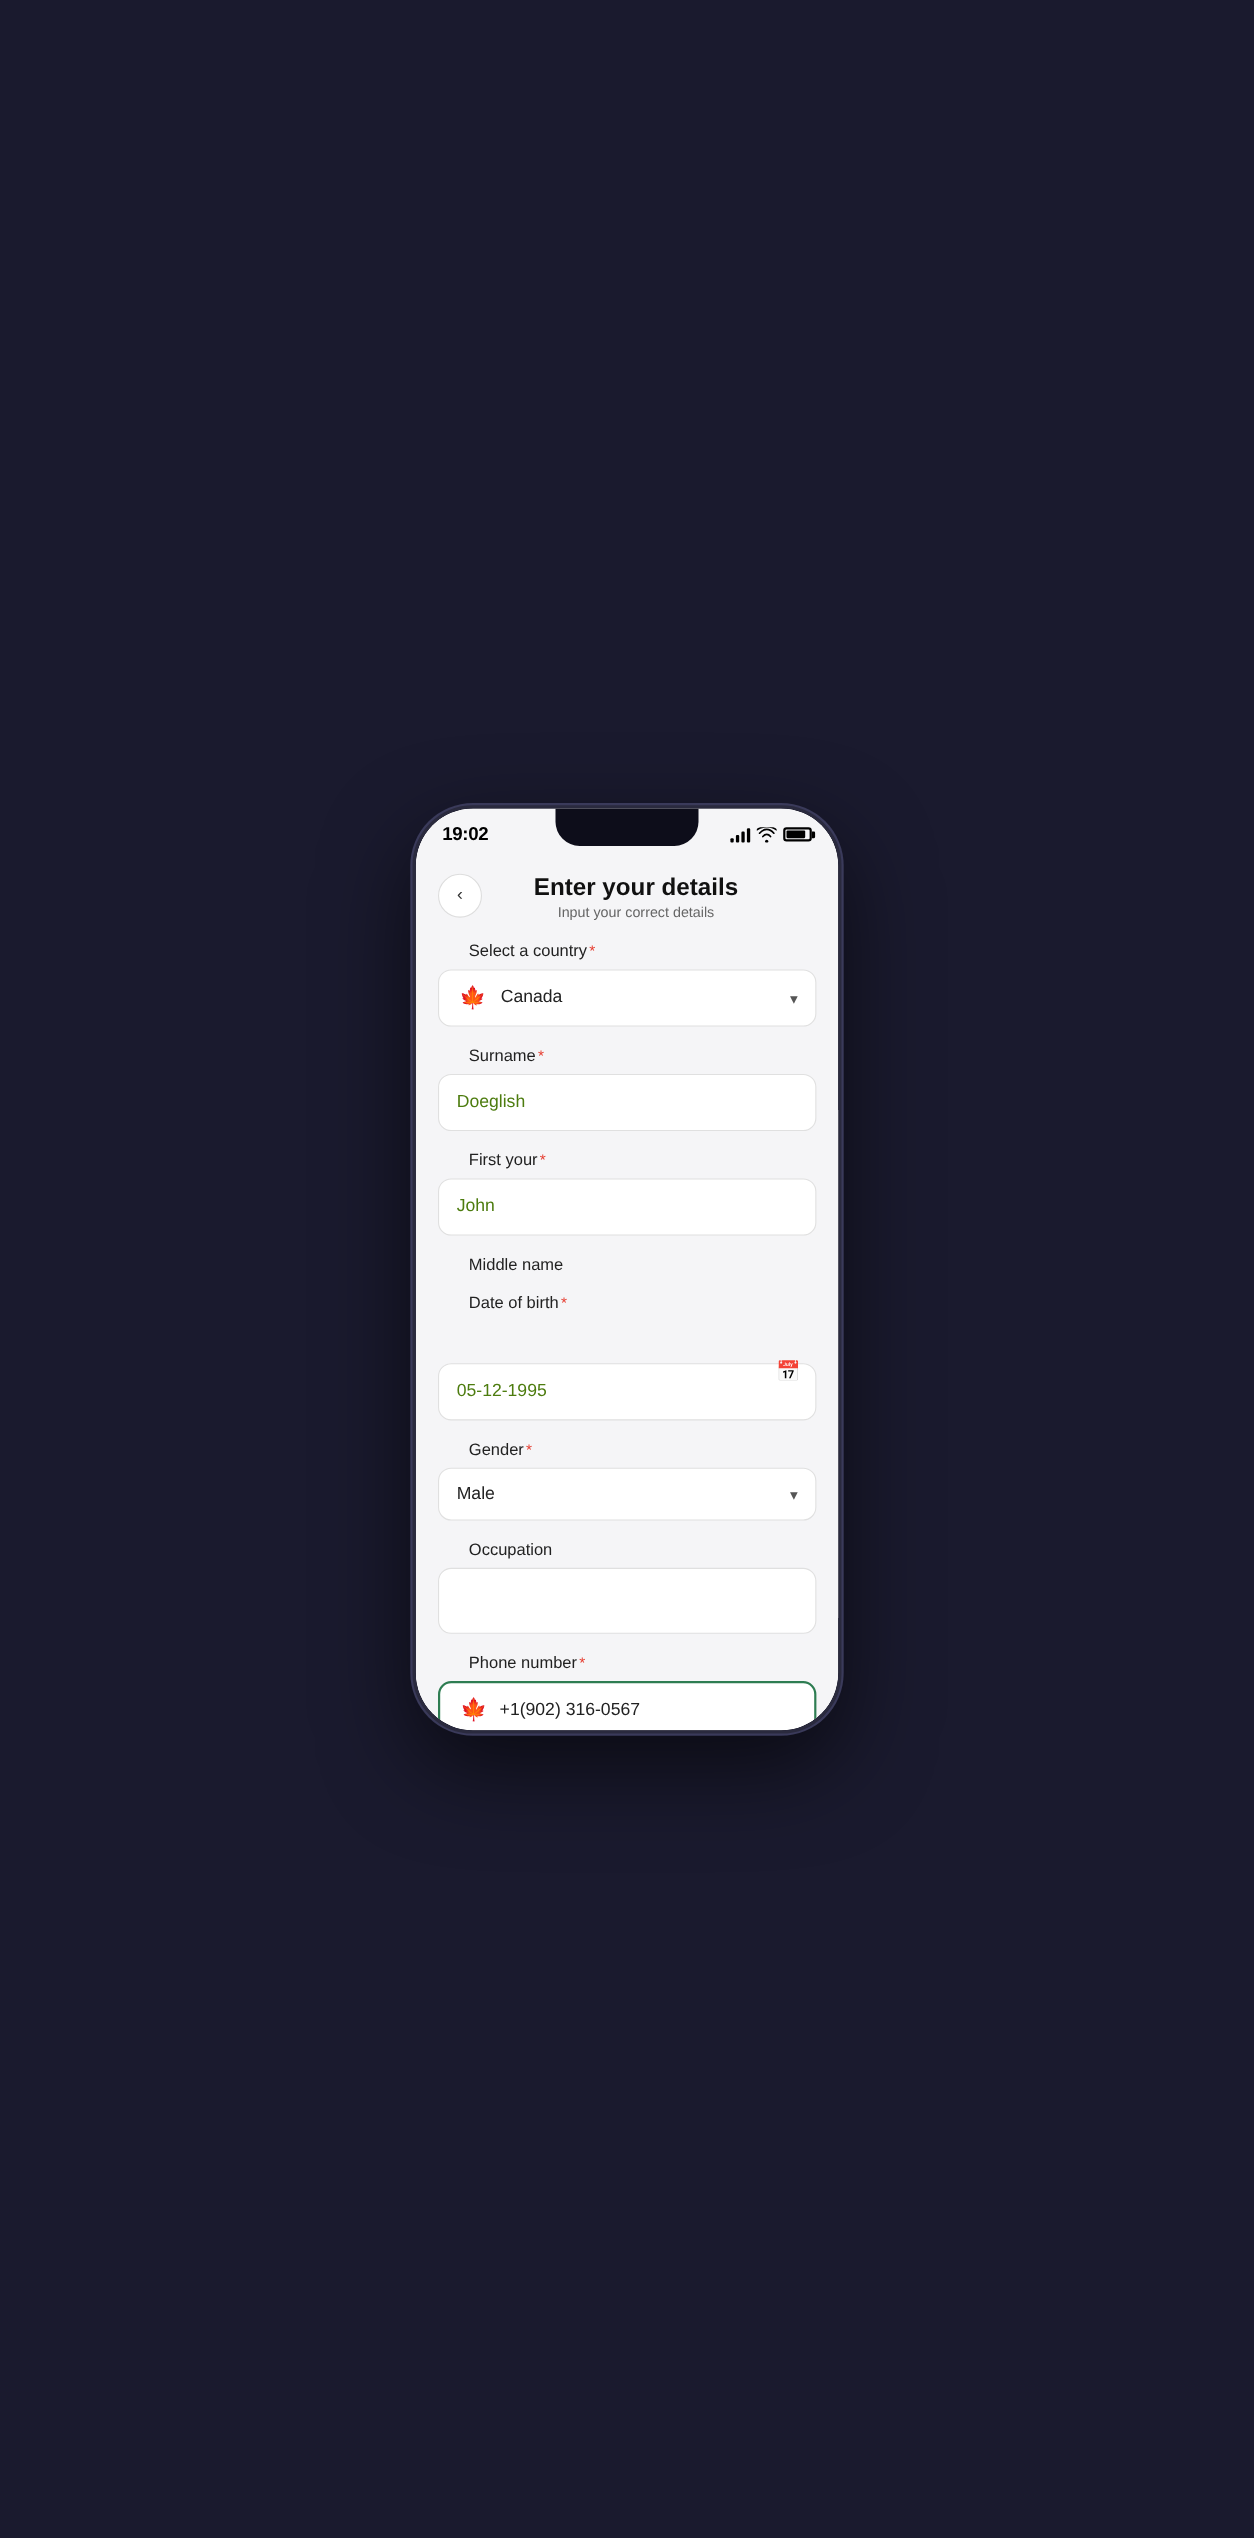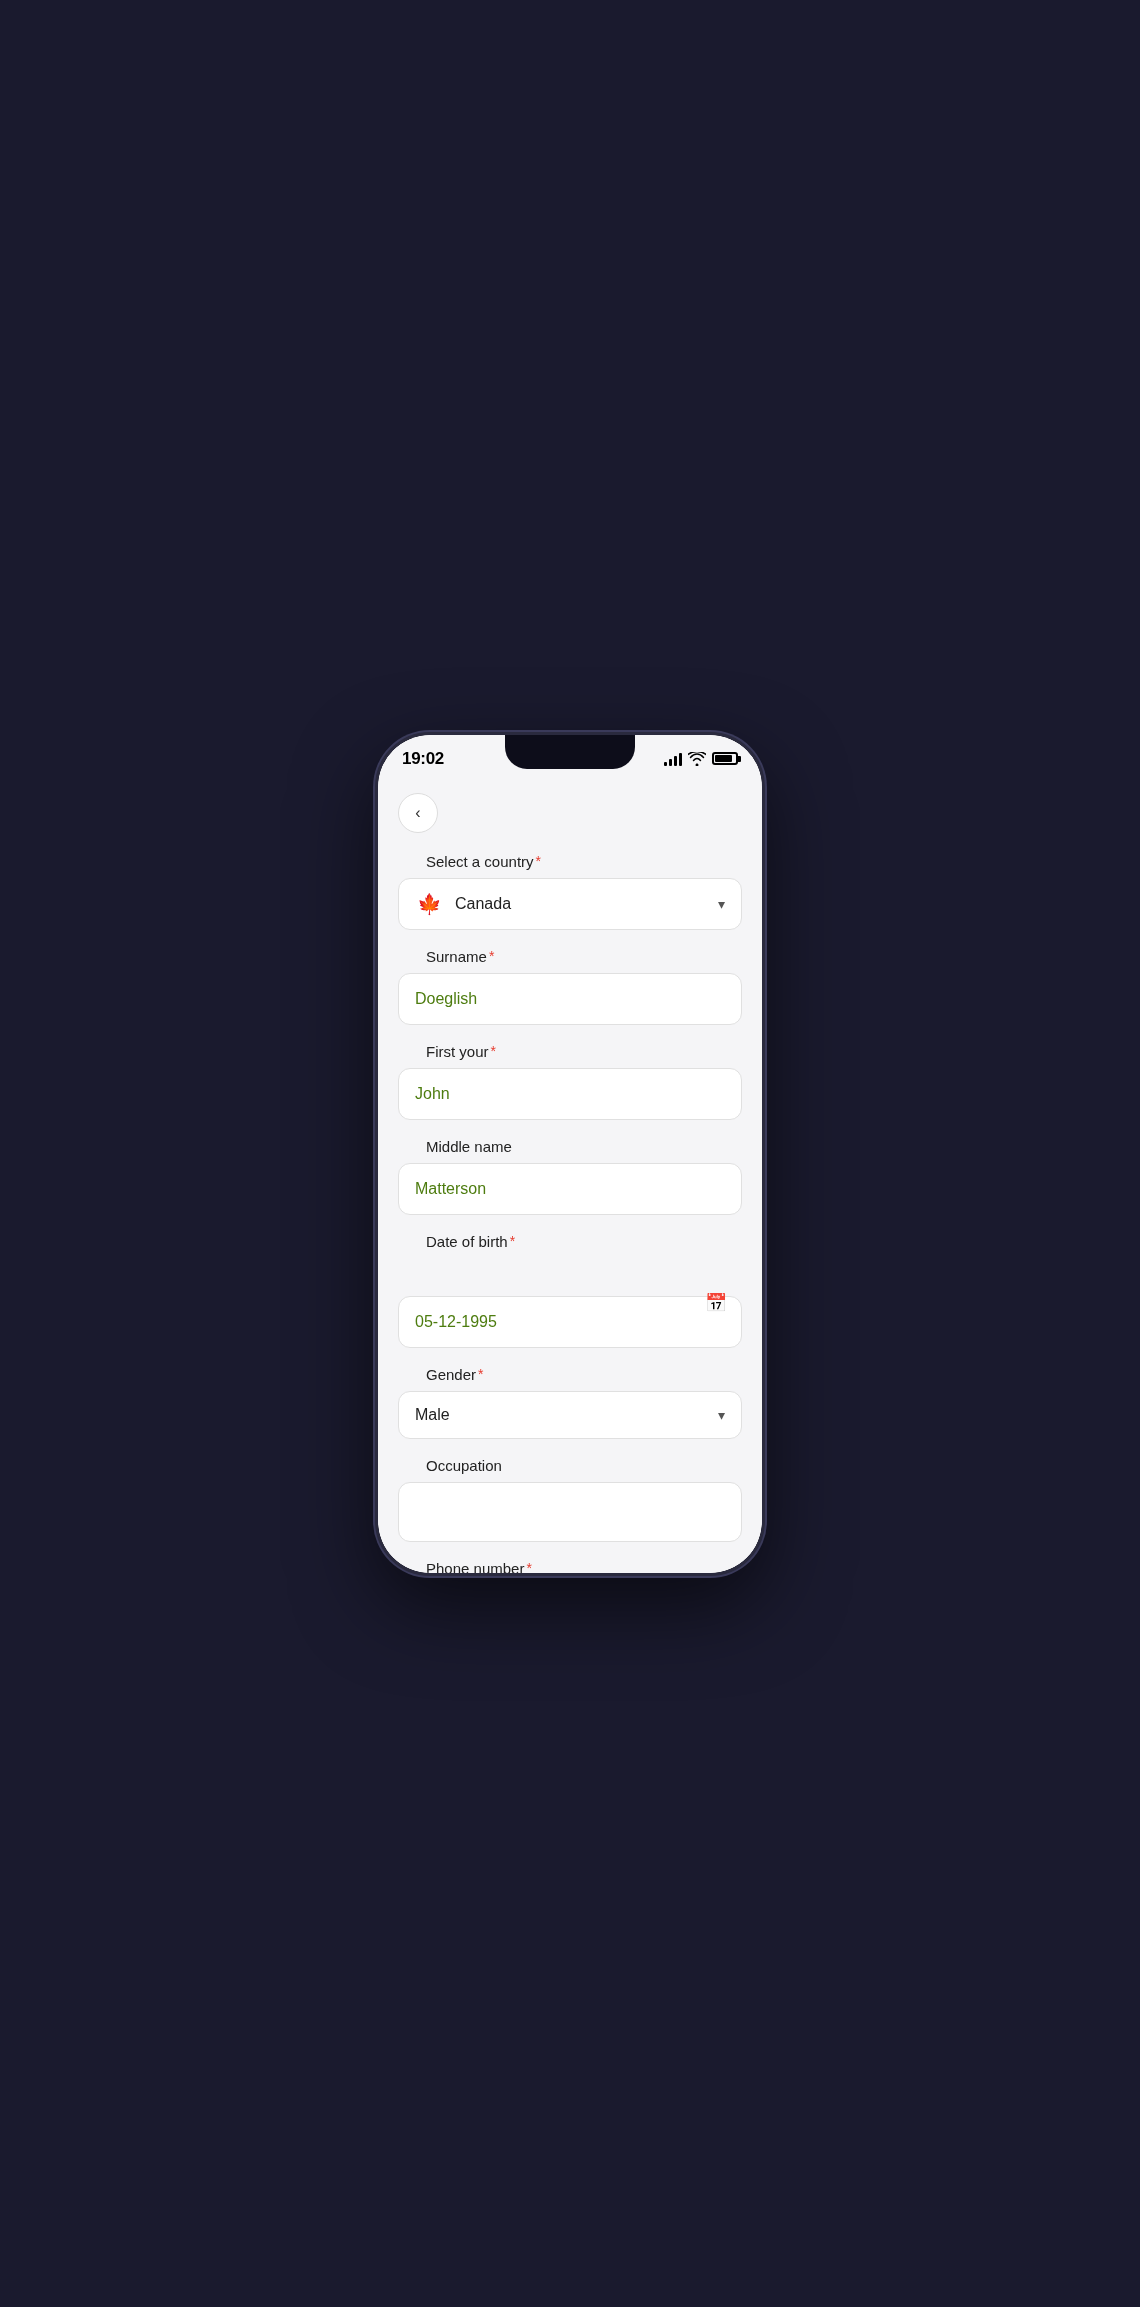--- a/index.html
+++ b/index.html
@@ -322,20 +322,24 @@
         </div>
       </div>
     </div>
 
     <div class="screen-content">
 
       <div class="header">
         <button class="back-button">
           <span class="back-chevron">‹</span>
         </button>
+        <div class="header-text">
+          <div class="header-title">Enter your details</div>
+          <div class="header-subtitle">Input your correct details</div>
+        </div>
       </div>
 
       <div class="form-container">
 
         <div class="field-group">
           <div class="field-label">
             <span>Select a country</span>
               <span class="required-star">*</span>
           </div>
           <div class="select-display">
@@ -360,21 +364,20 @@
             <span>First your</span>
               <span class="required-star">*</span>
           </div>
           <input class="field-input" type="text" value="John" style="">
         </div>
 
         <div class="field-group">
           <div class="field-label">
             <span>Middle name</span>
           </div>
-          <input class="field-input" type="text" value="Matterson" style="">
         </div>
 
         <div class="field-group">
           <div class="field-label">
             <span>Date of birth</span>
               <span class="required-star">*</span>
           </div>
           <div class="date-wrapper">
             <input class="field-input" type="text" value="05-12-1995" style="padding-right: 50px; margin-top: 38px;">
             <span class="calendar-icon">📅</span>

